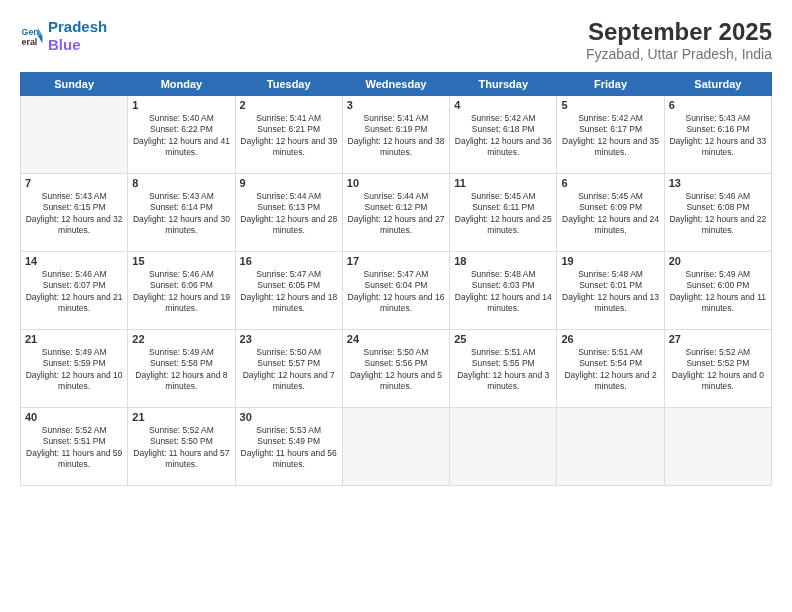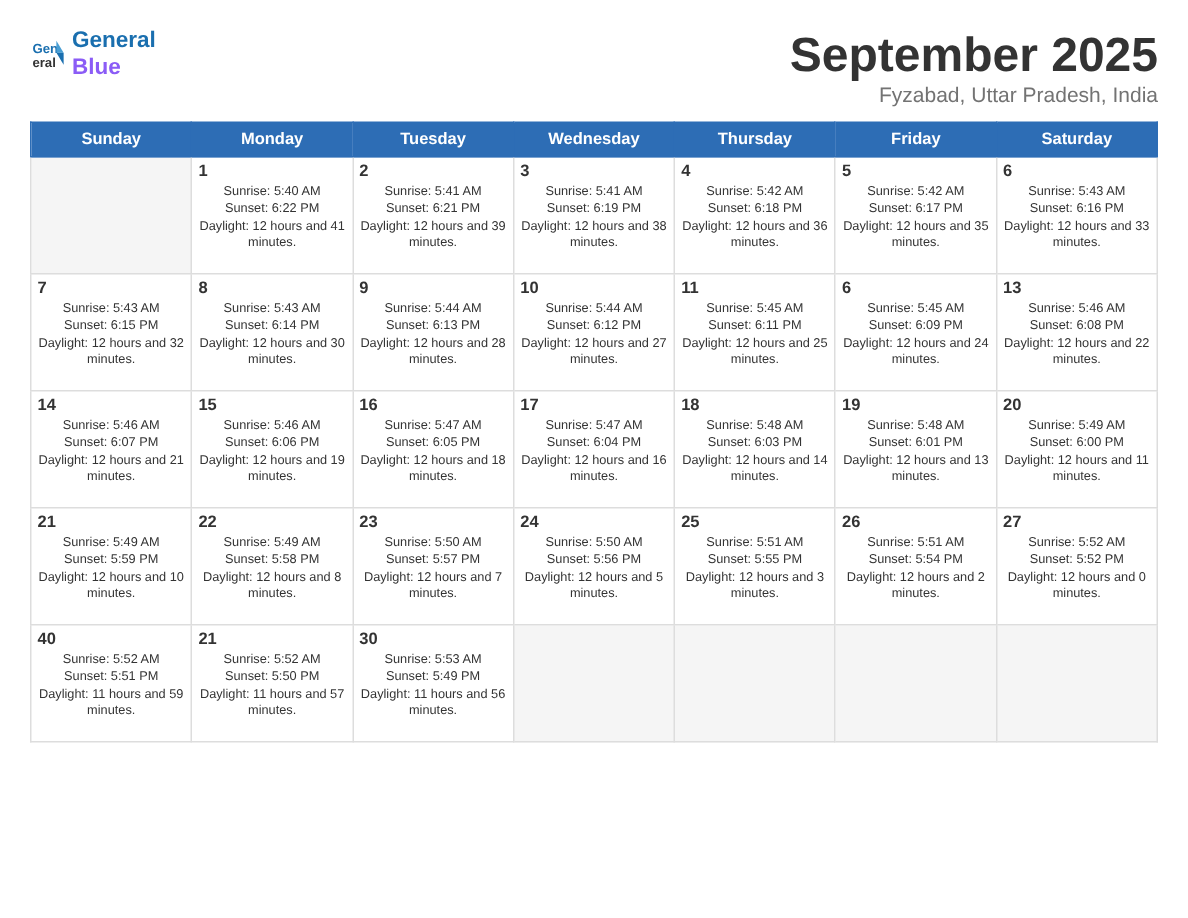--- a/index.html
+++ b/index.html
@@ -36,21 +36,21 @@
       color: #1a6faf;
     }
     .logo-icon {
       width: 24px;
       height: 24px;
     }
     .title-block {
       text-align: right;
     }
     .month-title {
-      font-size: 32px;
+      font-size: 24px;
       font-weight: bold;
       color: #333;
       margin-left: 40px;
     }
     .subtitle {
       font-size: 14px;
       color: #737373;
     }
     .calendar-table {
       width: 100%;
@@ -100,21 +100,21 @@
 
 <div class="header">
   <div class="logo">
     <svg class="logo-icon" viewBox="0 0 30 30">
       <text x="2" y="14" font-size="11" font-weight="bold" fill="#1a6faf">Gen</text>
       <text x="2" y="26" font-size="11" font-weight="bold" fill="#333">eral</text>
       <polygon points="22,4 28,14 22,14" fill="#4a9fd4"></polygon>
       <polygon points="22,14 28,14 28,24" fill="#1a6faf"></polygon>
     </svg>
     <div class="logo-text">
-      <span>General</span><br>
+      <span>Pradesh</span><br>
       <span style="color:#8b5cf6;">Blue</span>
     </div>
   </div>
   <div class="title-block">
     <div class="month-title">September 2025</div>
     <div class="subtitle">Fyzabad, Uttar Pradesh, India</div>
   </div>
 </div>
 
 <table class="calendar-table">

